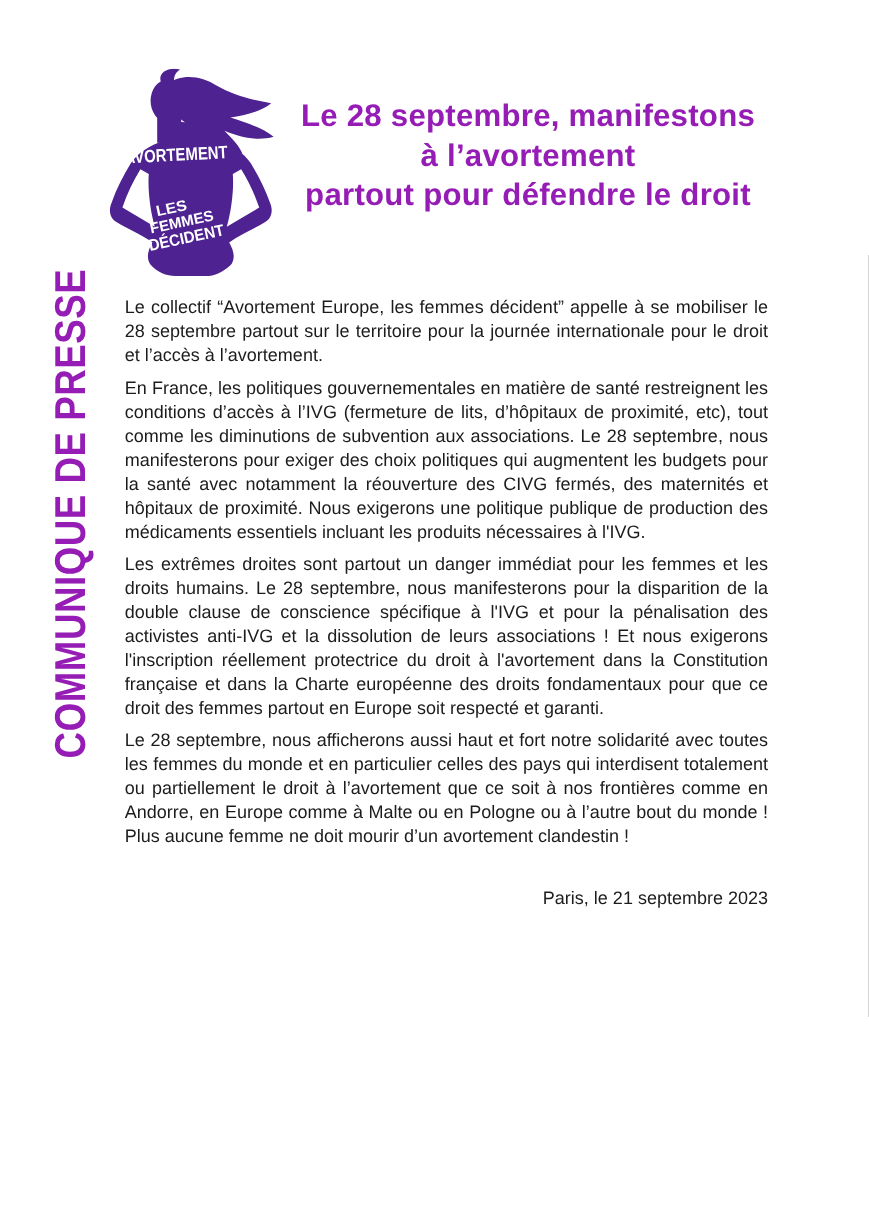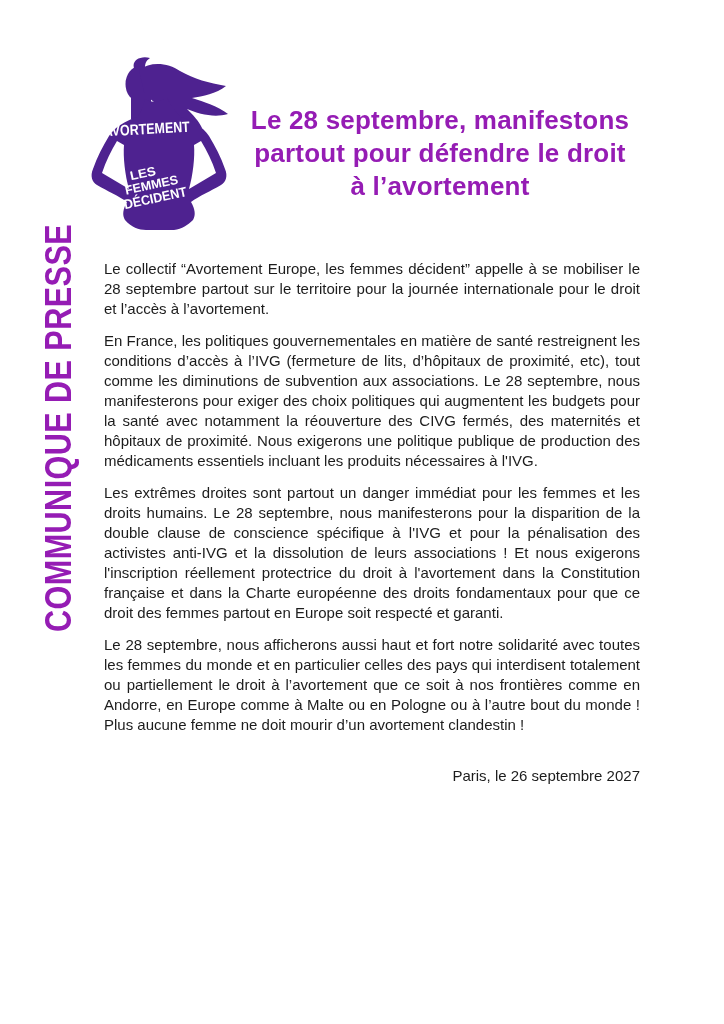--- a/index.html
+++ b/index.html
@@ -16,21 +16,20 @@
     position:absolute;left:87px;top:57px;width:145px;height:173px;
   }
   .logo svg{display:block;width:100%;height:100%;}
   
   .title{
     position:absolute;left:232px;top:80px;width:416px;
     color:#951CB4;
     font-size:26px;line-height:33px;font-weight:bold;
     text-align:center;
     letter-spacing:0.2px;
-    margin-top:24px;
   }
   
   .vlabel{
     position:absolute;left:40px;top:668px;
     width:418px;height:38px;
     transform:rotate(-90deg);
     transform-origin:0 0;
     text-align:center;
     white-space:nowrap;
   }
@@ -42,21 +41,21 @@
     font-size:36px;line-height:38px;font-weight:bold;
     letter-spacing:0.5px;
   }
   
   .body{
     position:absolute;left:104px;top:247px;width:536px;
     color:#1c1c1c;
     font-size:15px;line-height:20px;
     text-align:justify;
   }
-  .body p{margin:12px 0 7px 0;}
+  .body p{margin:0 0 7px 0;}
   .dateline{
     margin-top:31px;
     text-align:right;
   }
 </style>
 </head>
 <body>
 
 <div class="page">
 
@@ -106,29 +105,29 @@
       <g transform="rotate(-12 70 130)" fill="#ffffff" font-weight="bold">
         <text x="46" y="118" font-size="12.5" textLength="26" lengthAdjust="spacingAndGlyphs">LES</text>
         <text x="38" y="131" font-size="12.5" textLength="54" lengthAdjust="spacingAndGlyphs">FEMMES</text>
         <text x="34" y="145" font-size="13.5" textLength="64" lengthAdjust="spacingAndGlyphs">DÉCIDENT</text>
       </g>
     </svg>
   </div>
 
   <div class="title">
     <div>Le 28 septembre, manifestons</div>
+    <div>à l’avortement</div>
     <div>partout pour défendre le droit</div>
-    <div>à l’avortement</div>
   </div>
 
   <div class="vlabel">
     <span class="inner">COMMUNIQUE DE PRESSE</span>
   </div>
 
   <div class="body">
     <p>Le collectif “Avortement Europe, les femmes décident” appelle à se mobiliser le 28 septembre partout sur le territoire pour la journée internationale pour le droit et l’accès à l’avortement.</p>
     <p>En France, les politiques gouvernementales en matière de santé restreignent les conditions d’accès à l’IVG (fermeture de lits, d’hôpitaux de proximité, etc), tout comme les diminutions de subvention aux associations. Le 28 septembre, nous manifesterons pour exiger des choix politiques qui augmentent les budgets pour la santé avec notamment la réouverture des CIVG fermés, des maternités et hôpitaux de proximité. Nous exigerons une politique publique de production des médicaments essentiels incluant les produits nécessaires à l'IVG.</p>
     <p>Les extrêmes droites sont partout un danger immédiat pour les femmes et les droits humains. Le 28 septembre, nous manifesterons pour la disparition de la double clause de conscience spécifique à l'IVG et pour la pénalisation des activistes anti-IVG et la dissolution de leurs associations ! Et nous exigerons l'inscription réellement protectrice du droit à l'avortement dans la Constitution française et dans la Charte européenne des droits fondamentaux pour que ce droit des femmes partout en Europe soit respecté et garanti.</p>
     <p>Le 28 septembre, nous afficherons aussi haut et fort notre solidarité avec toutes les femmes du monde et en particulier celles des pays qui interdisent totalement ou partiellement le droit à l’avortement que ce soit à nos frontières comme en Andorre, en Europe comme à Malte ou en Pologne ou à l’autre bout du monde ! Plus aucune femme ne doit mourir d’un avortement clandestin !</p>
-    <div class="dateline">Paris, le 26 septembre 2027</div>
+    <div class="dateline">Paris, le 21 septembre 2023</div>
   </div>
 
 </div>
 
 </body></html>

